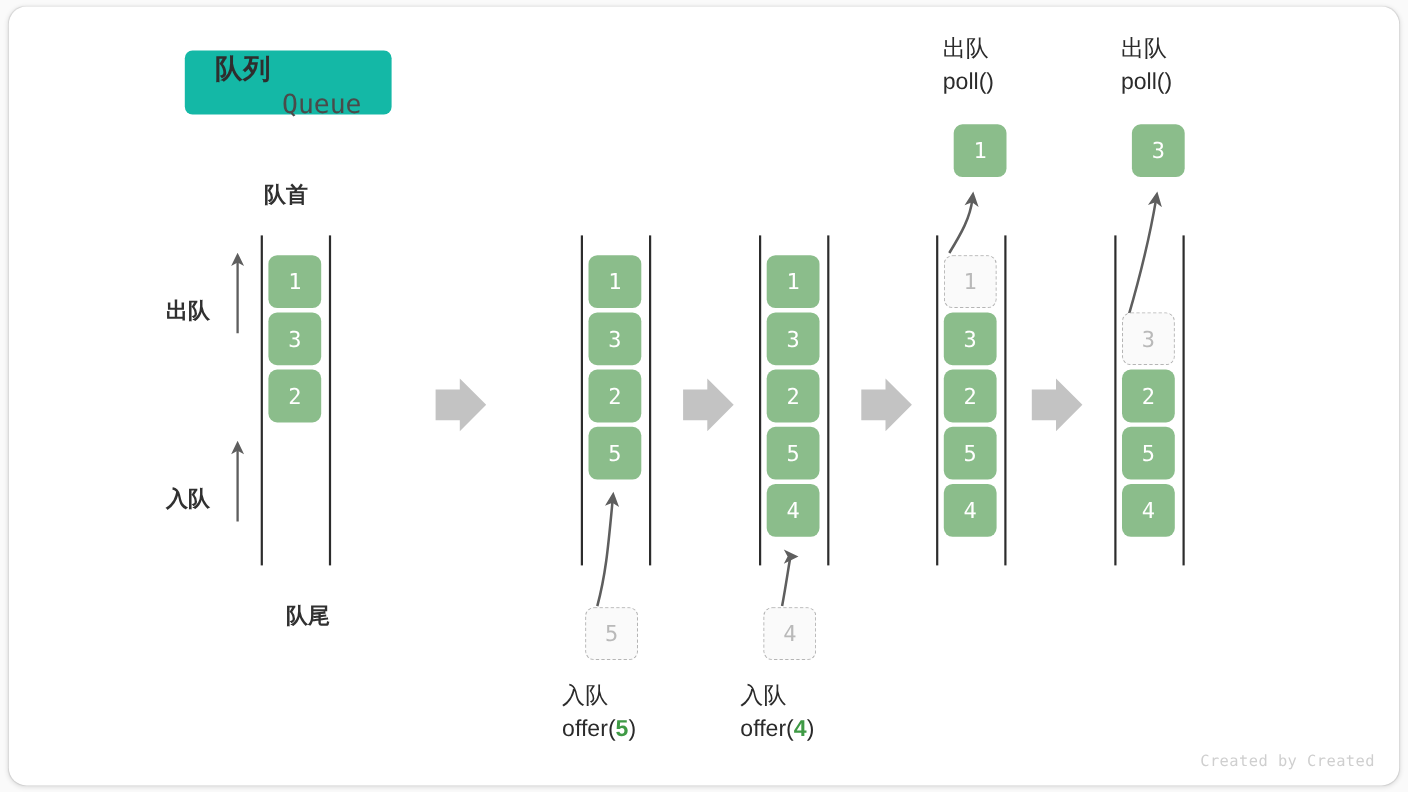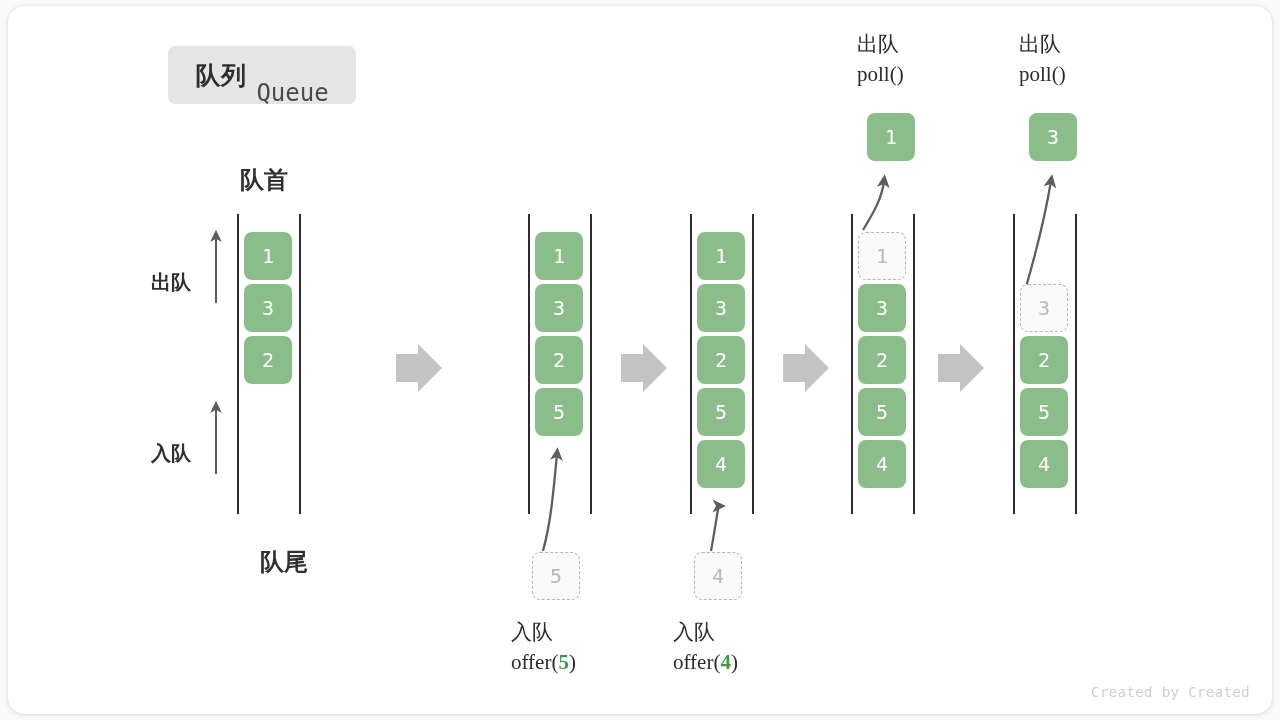--- a/index.html
+++ b/index.html
@@ -19,39 +19,39 @@
     overflow: hidden;
   }
   #stage { position: absolute; left: 0; top: 0; width: 1264px; height: 708px; }
 
   .abs { position: absolute; }
 
   
   #title-badge {
     left: 160px; top: 40px;
     width: 188px; height: 58px;
-    background: #e5e5e5;
+    background: #14b8a6;
     border-radius: 7px;
-    display: flex; align-items: center; justify-content: center;
+    display: flex; justify-content: center;
     gap: 10px;
   }
   #title-badge .cn {
     font-size: 25px; font-weight: bold; color: #2e2e2e;
     font-family: "DejaVu Sans", "Liberation Sans", sans-serif;
     letter-spacing: .5px;
   }
   #title-badge .en {
     font-size: 24px; color: #4a4a4a;
     font-family: "DejaVu Sans Mono", "Liberation Mono", monospace;
     margin-top: 35px;
   }
 
   
   .endlabel {
-    font-size: 24px; font-weight: bold; color: #303030;
+    font-size: 20px; font-weight: bold; color: #303030;
     font-family: "DejaVu Sans", "Liberation Sans", sans-serif;
     white-space: nowrap;
   }
   #label-head { left: 232px; top: 158px; }
   #label-tail { left: 232px; top: 540px; margin-left: 20px; }
 
   
   .side-op {
     font-size: 20px; font-weight: bold; color: #303030;
     font-family: "DejaVu Sans", "Liberation Sans", sans-serif;
@@ -90,21 +90,21 @@
     line-height: 1.42;
   }
   .caption .cn {
     display: block;
     font-size: 21px; font-weight: 500;
     font-family: "DejaVu Sans", "Liberation Sans", sans-serif;
   }
   .caption .code {
     display: block;
     font-size: 21px;
-    font-family: Liberation Serif, serif;
+    font-family: Liberation Sans, sans-serif;
   }
   .caption .code .arg { color: #3f9a45; font-weight: bold; }
 
   
   #watermark {
     right: 22px; bottom: 14px;
     font-size: 14px; color: #cfcfcf;
     font-family: "DejaVu Sans Mono", "Liberation Mono", monospace;
     letter-spacing: .4px;
   }

